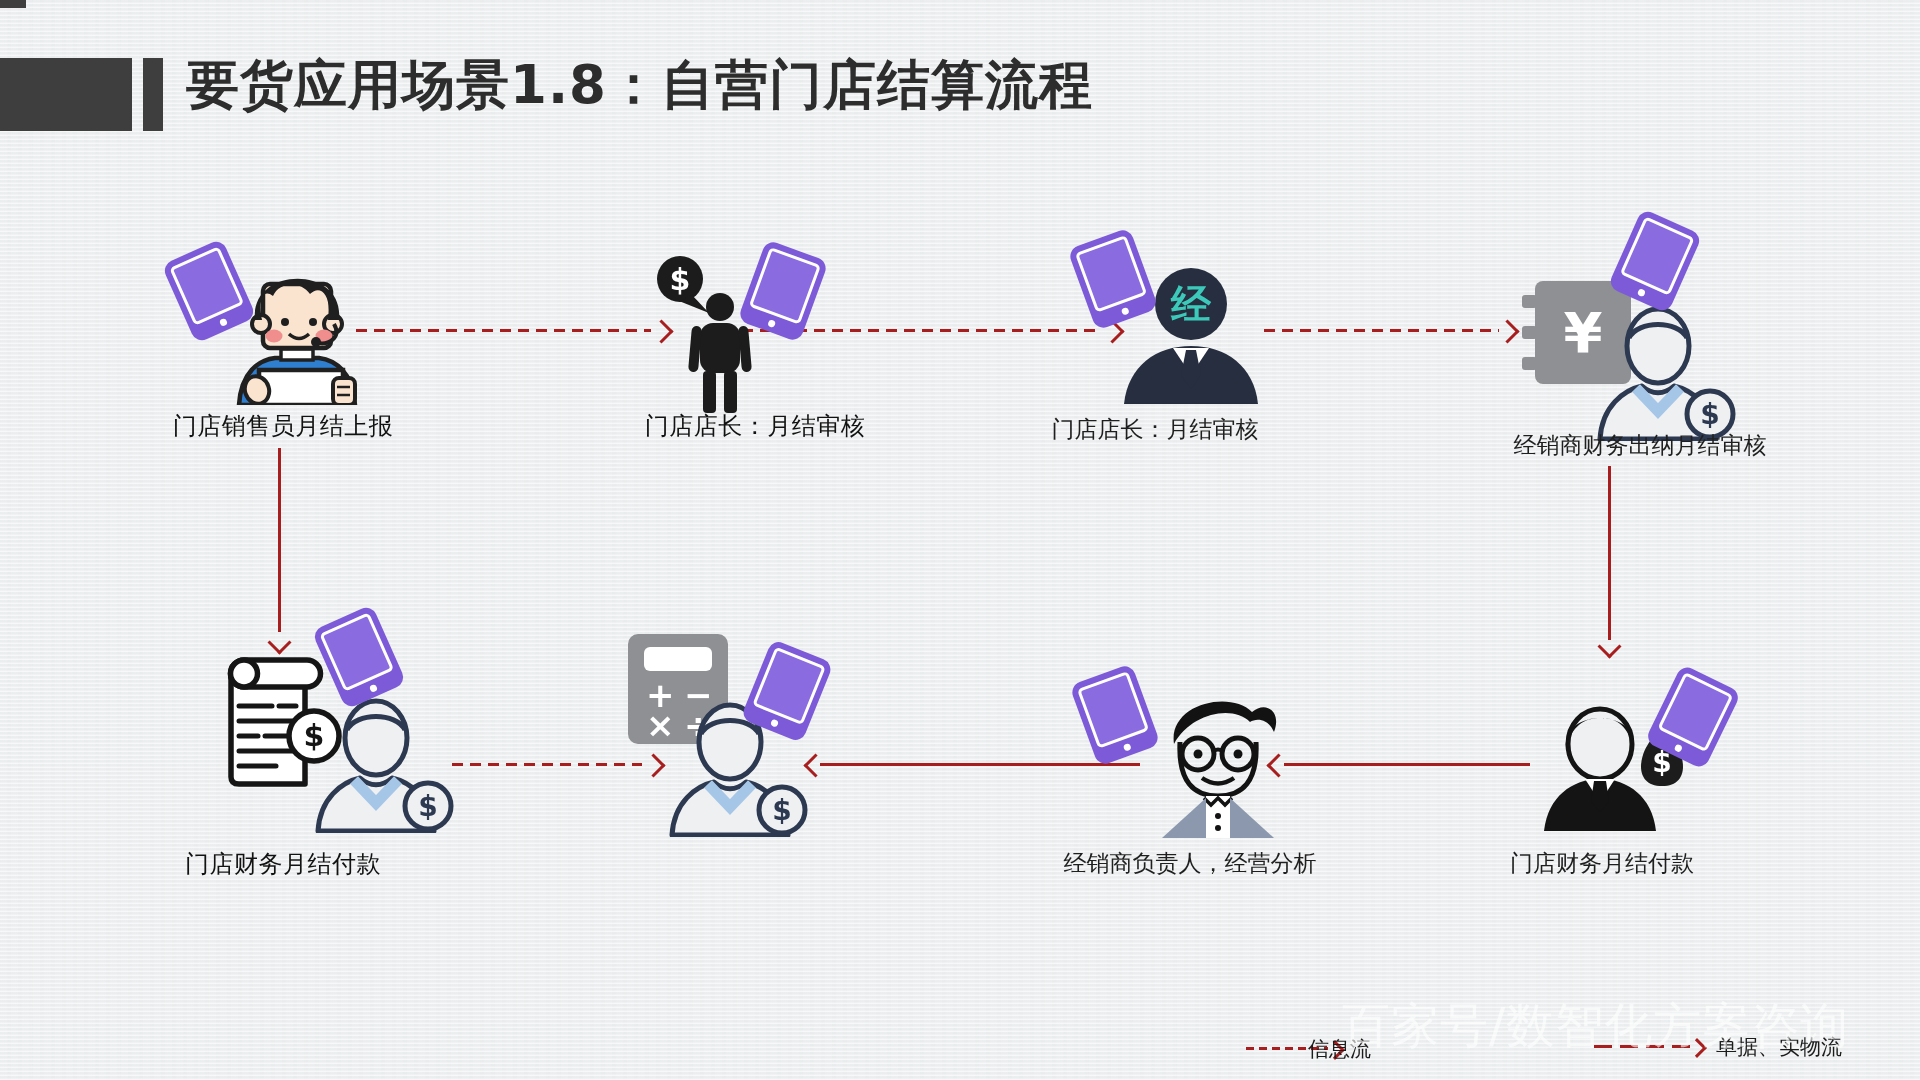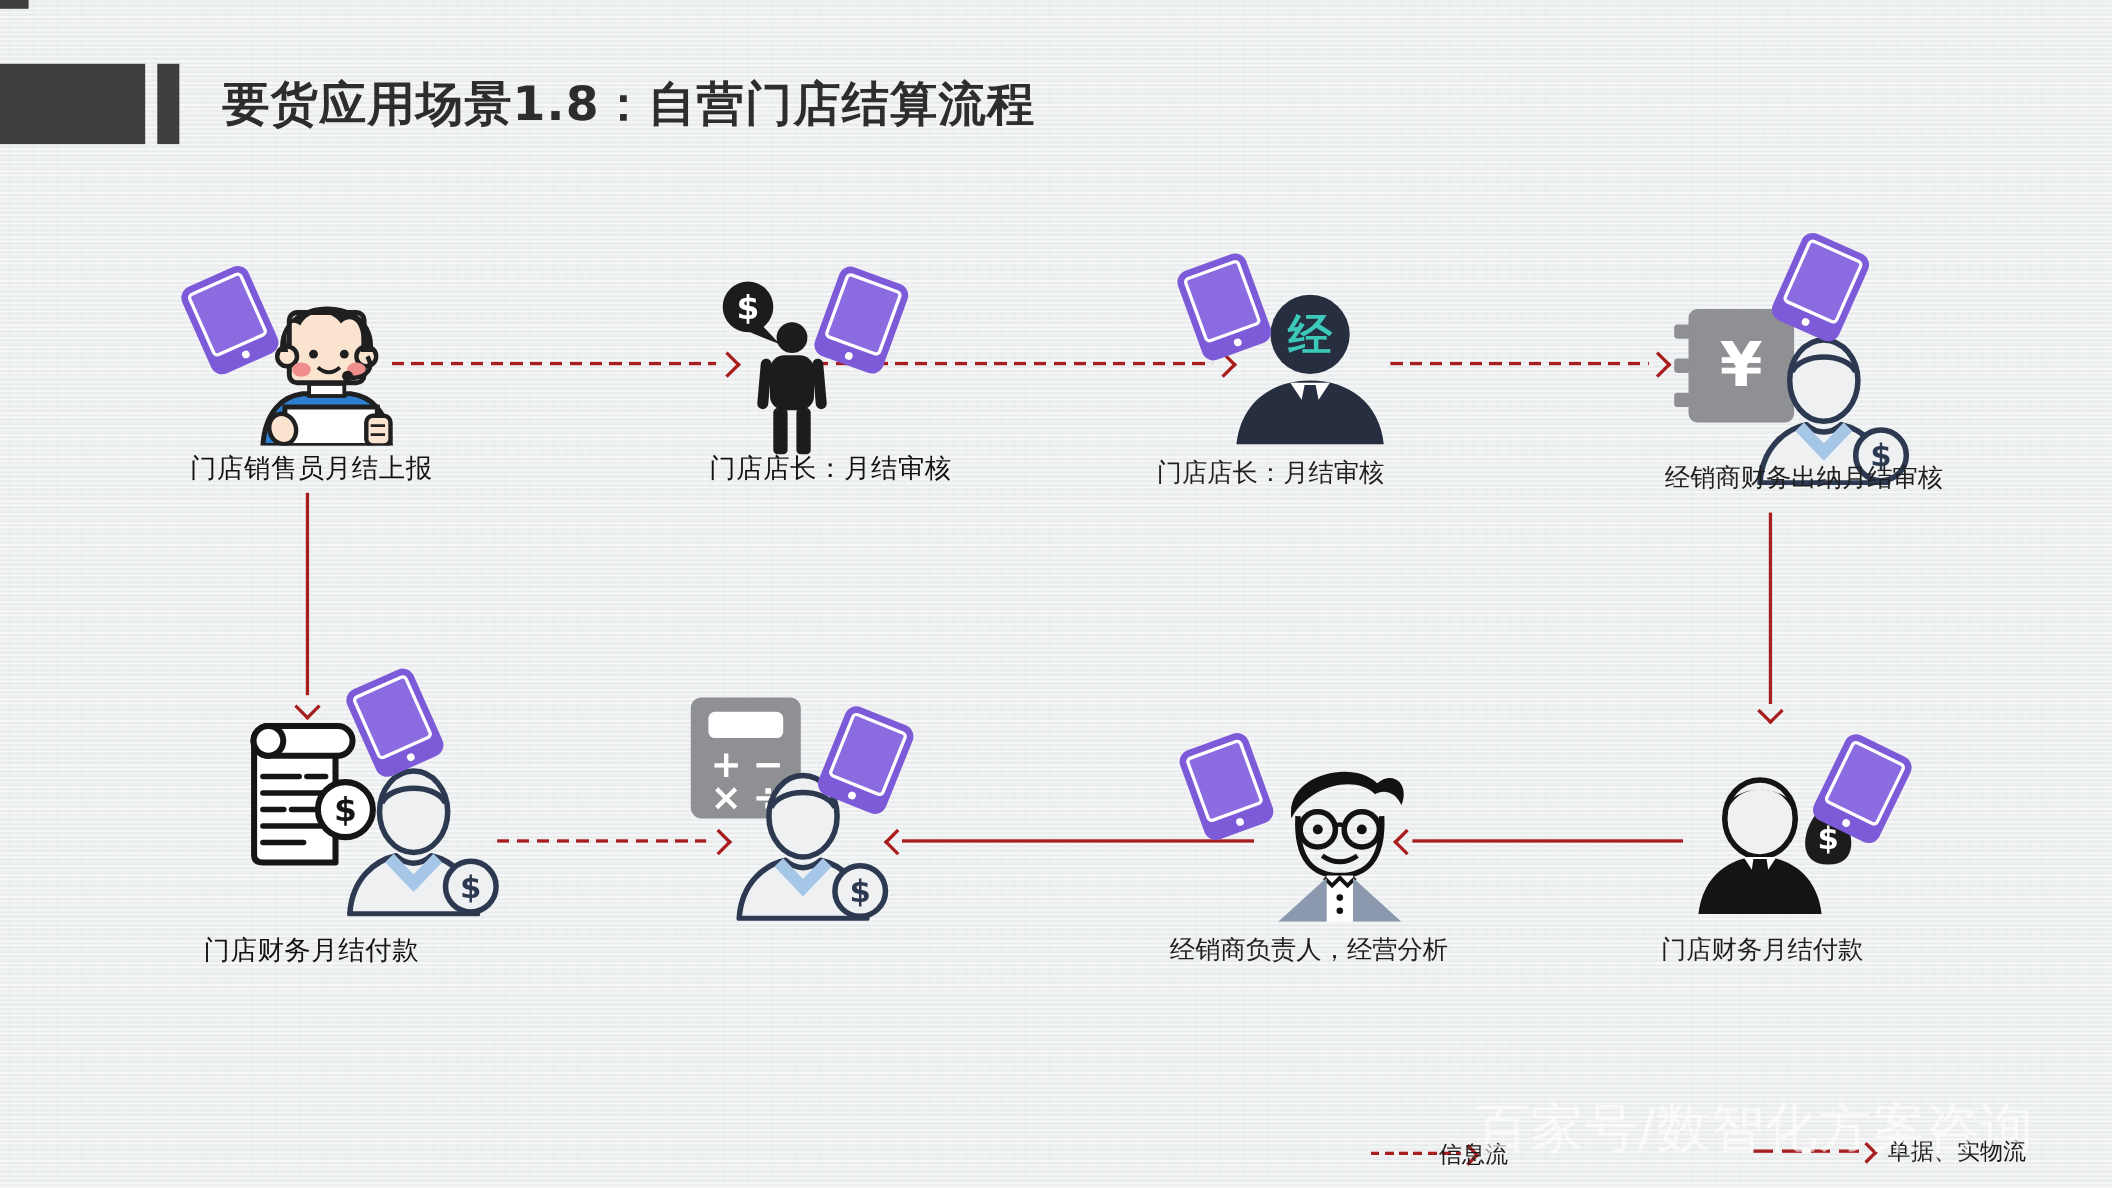--- a/index.html
+++ b/index.html
@@ -7,21 +7,21 @@
   .stage{
     position:relative;width:1920px;height:1080px;overflow:hidden;
     background-color:#edeff0;
     background-image:
       repeating-linear-gradient(0deg, rgba(255,255,255,0.55) 0px, rgba(255,255,255,0.55) 1px, rgba(223,227,230,0.38) 2px, rgba(238,240,241,0.25) 3px, rgba(229,232,234,0.4) 4px),
       repeating-linear-gradient(90deg, rgba(255,255,255,0.05) 0px 7px, rgba(208,213,217,0.07) 7px 11px);
   }
   .corner-mark{position:absolute;left:0;top:0;width:26px;height:8px;background:#3e3e3e;}
   .bar-main{position:absolute;left:0;top:58px;width:132px;height:73px;background:#3e3e3e;}
   .bar-accent{position:absolute;left:143px;top:58px;width:20px;height:73px;background:#3e3e3e;}
-  .title{position:absolute;left:186px;top:50px;margin:16px;font-size:43px;font-weight:bold;color:#2d2d2d;letter-spacing:1px;white-space:nowrap;}
+  .title{position:absolute;left:186px;top:50px;margin:0;font-size:53px;font-weight:bold;color:#2d2d2d;letter-spacing:1px;white-space:nowrap;}
 
   .node-label{position:absolute;width:440px;text-align:center;font-size:23px;color:#1f1f1f;z-index:4;white-space:nowrap;}
   .node-label.bold{font-weight:normal;font-size:24px;color:#121212;letter-spacing:0.5px;}
 
   
   .tablet{position:absolute;width:66px;height:86px;background:#7d5bd8;border-radius:11px;z-index:3;}
   .tablet .screen{position:absolute;left:6px;top:6px;right:6px;bottom:17px;background:#8b6ce0;border:3px solid #ffffff;border-radius:5px;}
   .tablet .dot{position:absolute;left:50%;bottom:5px;width:7px;height:7px;margin-left:-3.5px;background:#ffffff;border-radius:50%;}
 
   .icon{position:absolute;z-index:2;}
@@ -127,21 +127,21 @@
     <div class="dot"></div>
   </div>
   <svg class="icon" style="left:1590px;top:296px;" width="150" height="145" viewBox="0 0 150 145">
     <ellipse cx="68" cy="50" rx="31" ry="37" fill="#eef0f2" stroke="#2c3950" stroke-width="5"></ellipse>
     <path d="M39,42 C48,24 88,24 97,42" fill="none" stroke="#2c3950" stroke-width="5"></path>
     <path d="M10,143 C12,110 34,94 52,90 C62,99 74,99 84,90 C102,94 124,110 126,143 Z" fill="#eef0f2" stroke="#2c3950" stroke-width="5" stroke-linejoin="round"></path>
     <path d="M46,92 L68,115 L90,92" fill="none" stroke="#a6c6e8" stroke-width="11"></path>
     <circle cx="120" cy="118" r="23" fill="#eef0f2" stroke="#2c3950" stroke-width="5"></circle>
     <text x="120" y="128" font-size="28" font-weight="bold" fill="#2c3950" text-anchor="middle">$</text>
   </svg>
-  <div class="node-label" style="left:1420px;top:419px;">经销商财务出纳月结审核</div>
+  <div class="node-label" style="left:1420px;top:430px;">经销商财务出纳月结审核</div>
 
   <svg class="icon" style="left:1538px;top:696px;" width="135" height="135" viewBox="0 0 135 135">
     <ellipse cx="62" cy="48" rx="32" ry="35" fill="#eef0f2" stroke="#141414" stroke-width="5"></ellipse>
     <path d="M28,52 C24,12 100,12 96,52 C88,26 76,22 62,22 C46,22 34,30 28,52 Z" fill="#141414"></path>
     <path d="M6,135 C10,100 34,84 62,82 C90,84 114,100 118,135 Z" fill="#141414"></path>
     <path d="M47,83 L62,106 L77,83 Z" fill="#ffffff"></path>
     <path d="M56,85 L68,85 L71,105 L62,116 L53,105 Z" fill="#141414"></path>
   </svg>
   <svg class="icon" style="left:1632px;top:716px;" width="60" height="76" viewBox="0 0 60 76">
     <path d="M17,22 L23,8 L30,17 L37,8 L43,22 Z" fill="#1c1c1c"></path>

